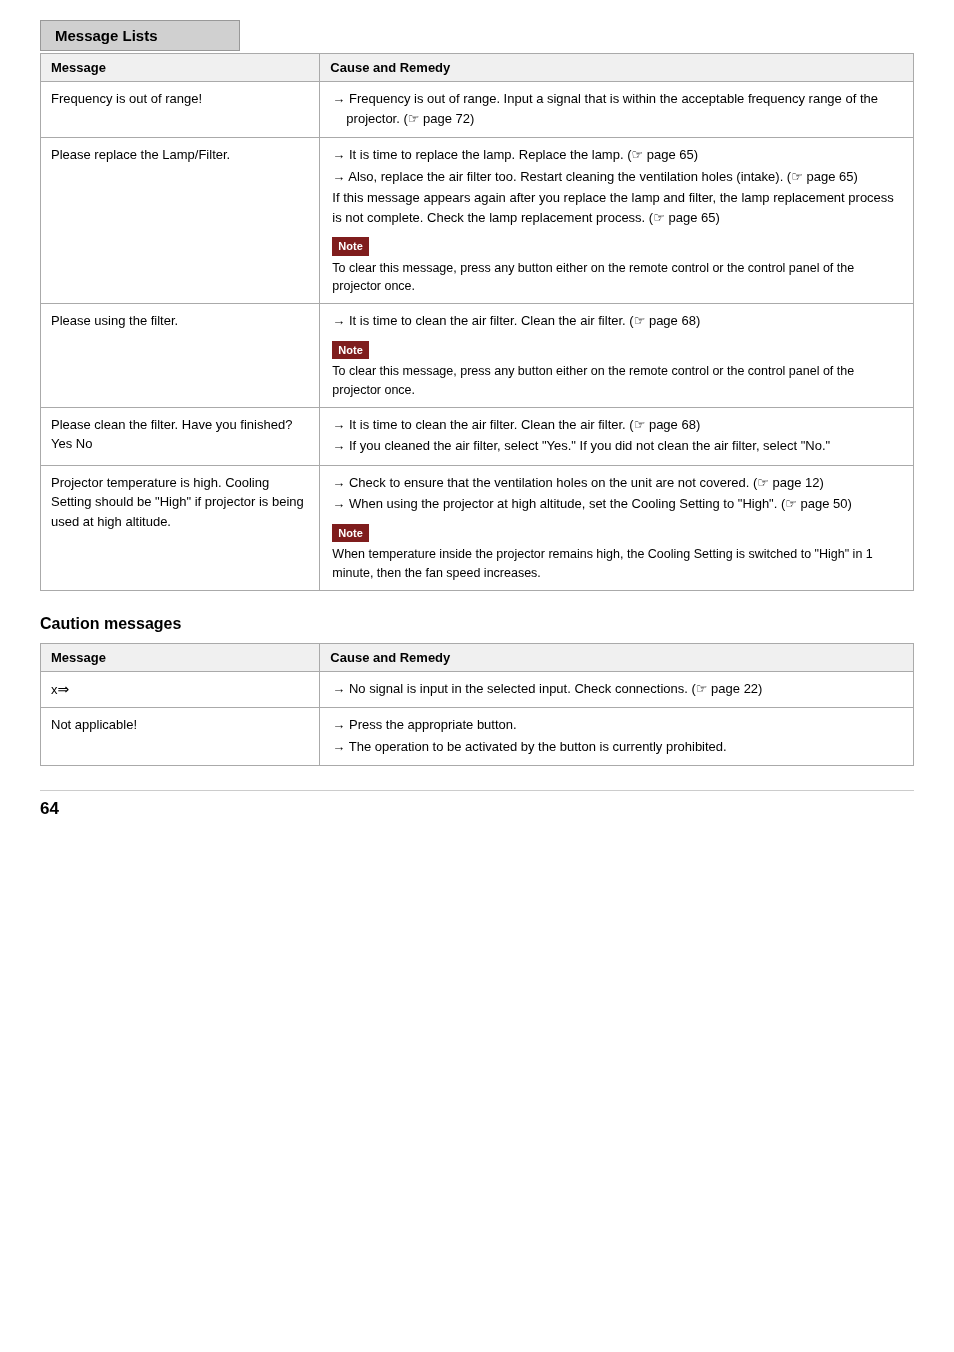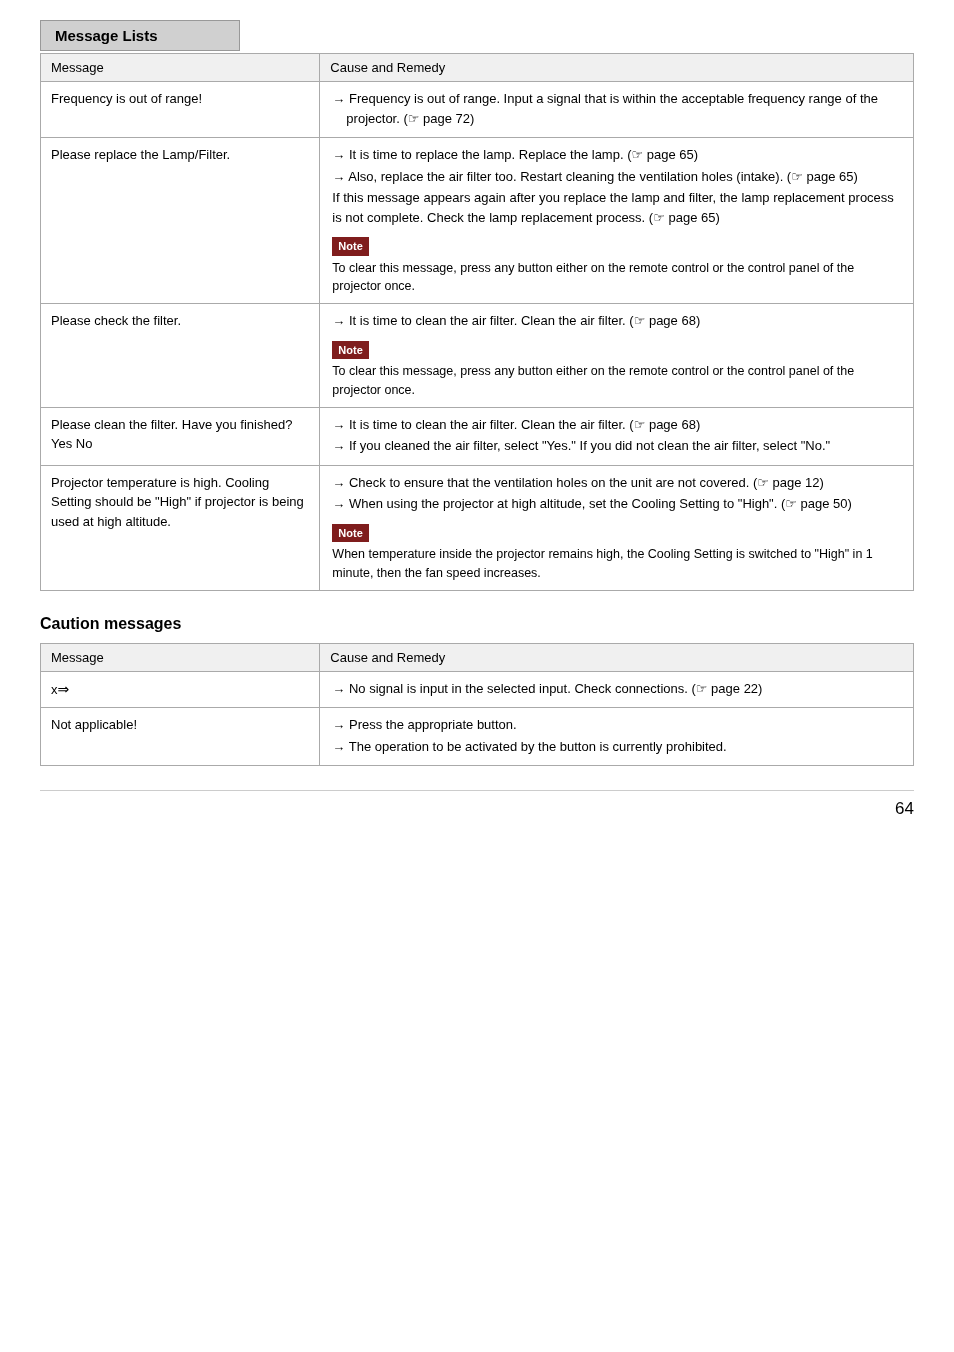--- a/index.html
+++ b/index.html
@@ -34,21 +34,21 @@
     table {
       width: 100%;
       border-collapse: collapse;
       margin-bottom: 24px;
     }
 
     table th {
       background: #f0f0f0;
       border: 1px solid #aaa;
       padding: 6px 10px;
-      font-weight: normal;
+      font-weight: bold;
       font-size: 13px;
       text-align: left;
     }
 
     table td {
       border: 1px solid #aaa;
       padding: 7px 10px;
       vertical-align: top;
       font-size: 13px;
       line-height: 1.5;
@@ -80,25 +80,24 @@
 
     p.arrow-line {
       padding-left: 14px;
       text-indent: -14px;
       line-height: 1.5;
       margin-bottom: 2px;
     }
 
     .page-num {
       font-size: 17px;
-      font-weight: normal;
+      font-weight: bold;
       margin-top: 18px;
       border-top: 1px solid #ccc;
       padding-top: 8px;
-      text-align: right;
     }
 
     .setup-icon {
       display: inline-block;
       background: #555;
       color: #fff;
       font-size: 10px;
       padding: 1px 4px;
       border-radius: 2px;
       vertical-align: middle;
@@ -143,21 +142,21 @@
           <td>
             <div class="indent-block">
               <p class="arrow-line"><strong>→</strong> It is time to replace the lamp. Replace the lamp. (☞ page 65)</p>
               <p class="arrow-line"><strong>→</strong> Also, replace the air filter too. Restart cleaning the ventilation holes (intake). (☞ page 65)</p>
               <p style="line-height:1.5; margin-bottom:2px;">If this message appears again after you replace the lamp and filter, the lamp replacement process is not complete. Check the lamp replacement process. (☞ page 65)</p>
               <div class="note-block"><span class="note-box">Note</span><p class="note-text">To clear this message, press any button either on the remote control or the control panel of the projector once.</p></div>
             </div>
           </td>
         </tr>
         <tr>
-          <td>Please check the filter.</td>
+          <td>Please using the filter.</td>
           <td>
             <div class="indent-block">
               <p class="arrow-line"><strong>→</strong> It is time to clean the air filter. Clean the air filter. (☞ page 68)</p>
               <div class="note-block"><span class="note-box">Note</span><p class="note-text">To clear this message, press any button either on the remote control or the control panel of the projector once.</p></div>
             </div>
           </td>
         </tr>
         <tr>
           <td>Please clean the filter. Have you finished? Yes No</td>
           <td>

